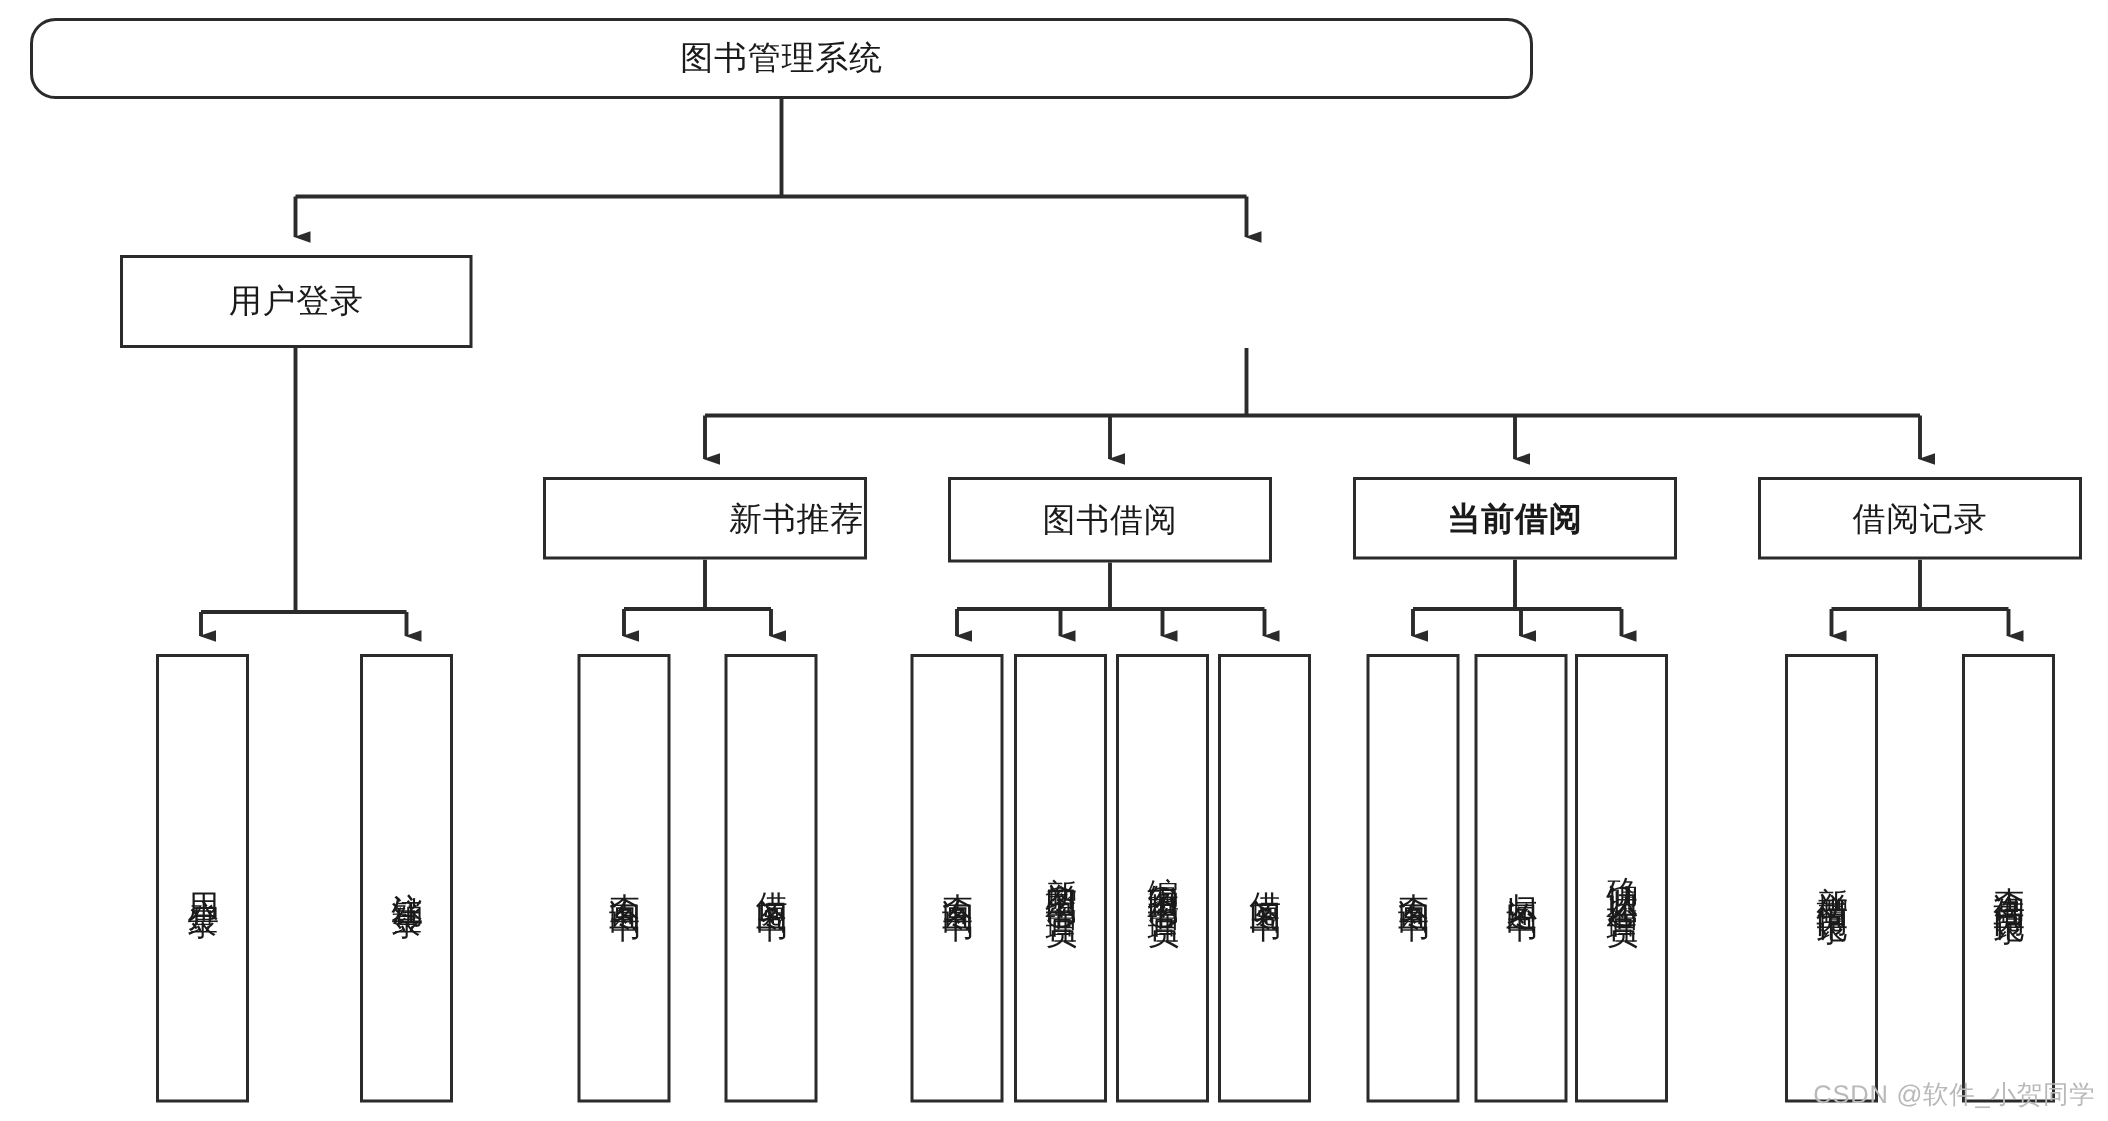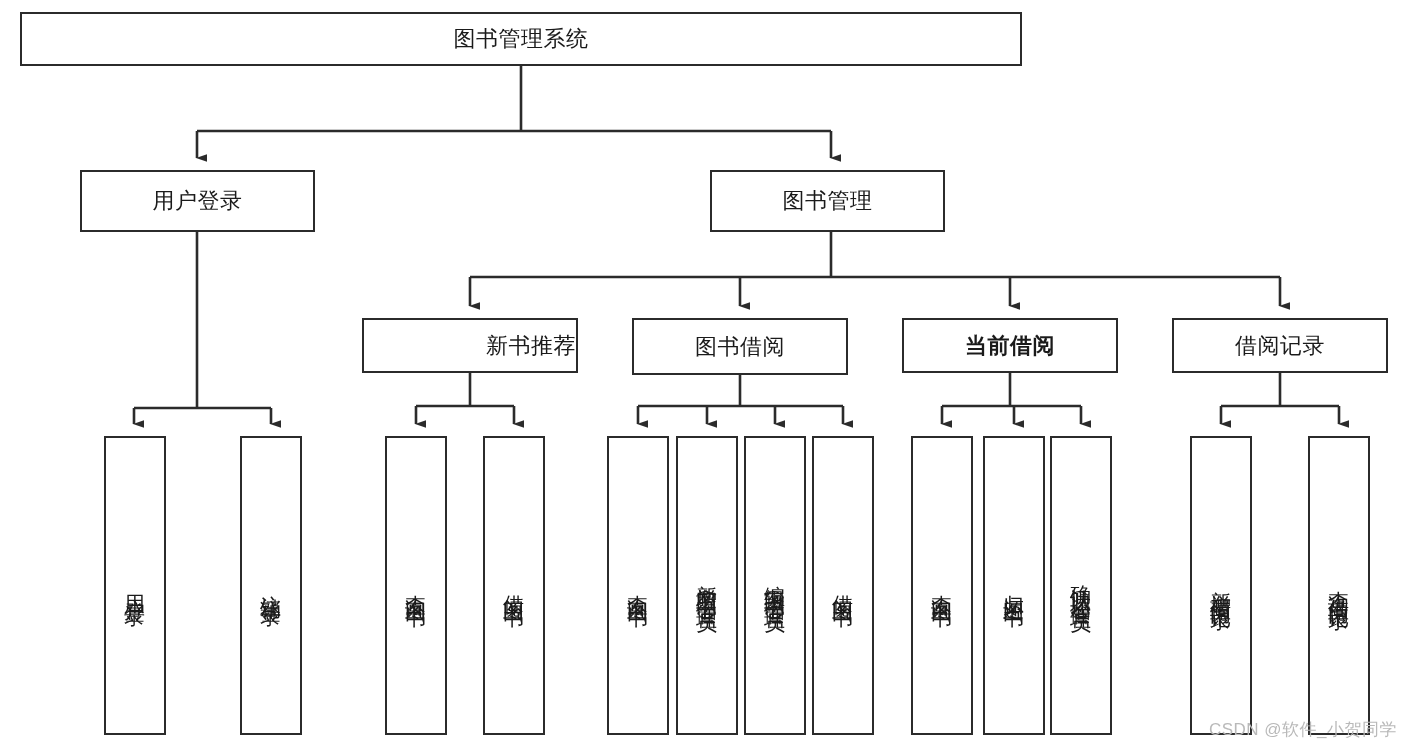--- a/index.html
+++ b/index.html
@@ -108,29 +108,26 @@
       <path d="M1014,406 L1014,424" marker-end="url(#arrow)"></path>
       <path d="M1081,406 L1081,424" marker-end="url(#arrow)"></path>
 
       <path d="M1280,373 L1280,406"></path>
       <path d="M1221,406 L1339,406"></path>
       <path d="M1221,406 L1221,424" marker-end="url(#arrow)"></path>
       <path d="M1339,406 L1339,424" marker-end="url(#arrow)"></path>
     </g>
   </svg>
 
-  <div class="node h" style="left:20px;top:12px;width:1002px;height:54px;">
+  <div class="node h" style="left:20px;top:12px;width:1002px;height:54px;border-radius:17px;">
     <span>图书管理系统</span>
   </div>
 
   <div class="node h" style="left:80px;top:170px;width:235px;height:62px;">
     <span>用户登录</span>
-  </div>
-  <div class="node h" style="left:710px;top:170px;width:235px;height:62px;">
-    <span>图书管理</span>
   </div>
 
   <div class="node h" style="left:362px;top:318px;width:216px;height:55px;justify-content:flex-end;">
     <span>新书推荐</span>
   </div>
   <div class="node h" style="left:632px;top:318px;width:216px;height:57px;">
     <span>图书借阅</span>
   </div>
   <div class="node h" style="left:902px;top:318px;width:216px;height:55px;font-weight:bold;">
     <span>当前借阅</span>

